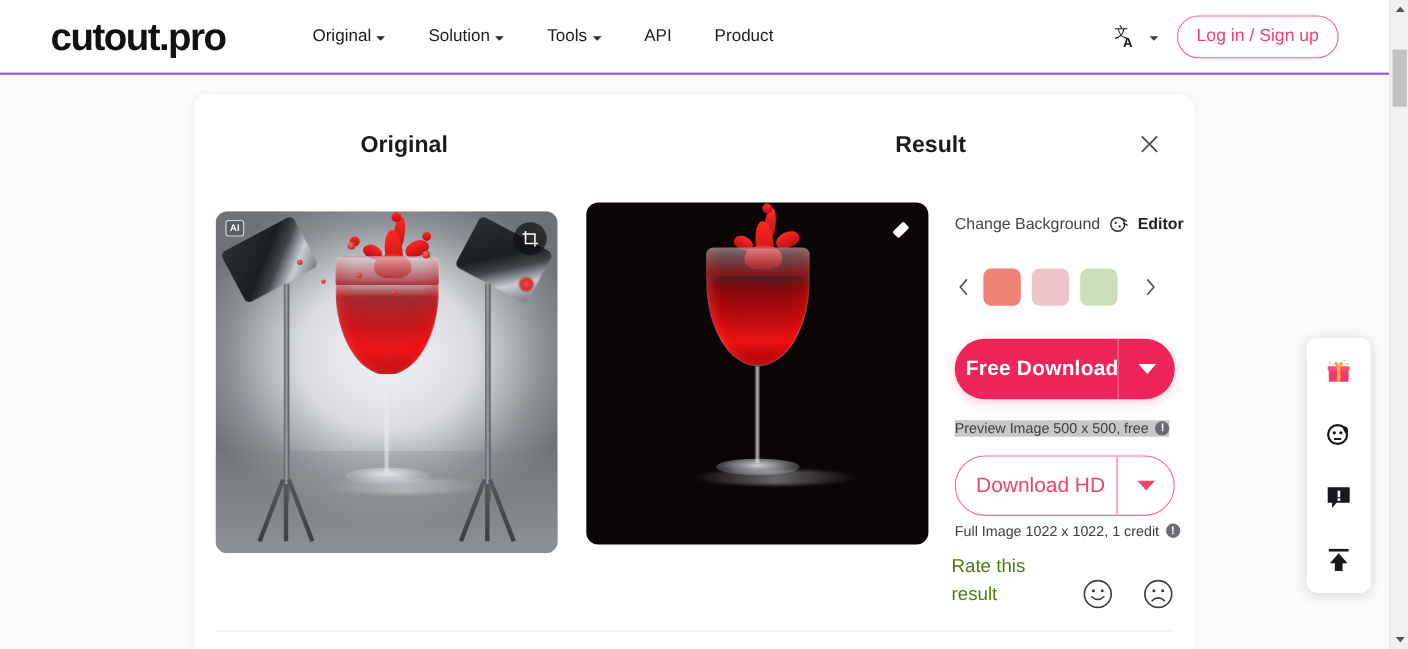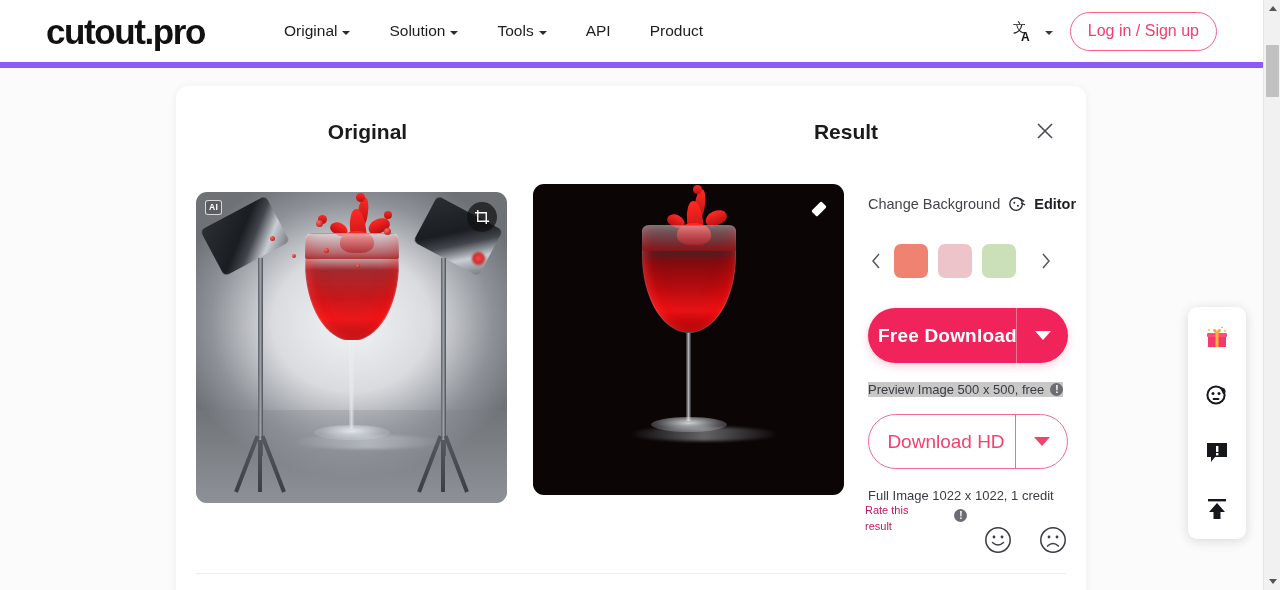--- a/index.html
+++ b/index.html
@@ -9,21 +9,21 @@
     background: #fbfbfb;
     font-family: "Liberation Sans", sans-serif;
     -webkit-font-smoothing: antialiased;
   }
 
   
   .header {
     position: absolute; top: 0; left: 0;
     width: 1263px; height: 68px;
     background: #ffffff;
-    border-bottom: 6px solid #8b5cf6;
+    border-bottom: 2px solid #8b5cf6;
     display: flex; align-items: center;
   }
   .logo {
     margin-left: 46px;
     font-size: 35px;
     font-weight: 700;
     letter-spacing: -1.4px;
     color: #111111;
     line-height: 1;
   }
@@ -264,21 +264,21 @@
     border-top: 9px solid #ffffff;
   }
 
   .hint {
     position: absolute; left: 692px;
     font-size: 13px; color: #3a3c41;
     display: flex; align-items: center; gap: 6px;
   }
   .hint.selected { background: #c8c8c8; }
   .hint-free { top: 296px; }
-  .hint-hd   { top: 402px; flex-direction: column; }
+  .hint-hd   { top: 389px; }
   .info-dot {
     width: 13px; height: 13px; border-radius: 50%;
     background: #6b6d72; color: #fff;
     font-size: 10px; font-weight: 700;
     display: flex; align-items: center; justify-content: center;
     line-height: 1;
   }
 
   .btn-outline {
     position: absolute; left: 692px; top: 328px;
@@ -327,21 +327,21 @@
   .promo-icon .sq {
     position: absolute; left: 6px; top: 0; width: 20px; height: 26px;
     background: linear-gradient(145deg,#ff3d6e,#f5255f);
     border-radius: 6px;
     display: flex; align-items: center; justify-content: center;
   }
   .promo-text { font-size: 18px; color: #f4232f; white-space: nowrap; }
 
   .rate-label {
     position: absolute; left: 689px; top: 417px;
-    font-size: 11px; color: #be185d; line-height: 1.45;
+    font-size: 17px; color: #4d7c0f; line-height: 1.45;
     width: 70px;
   }
   .face {
     position: absolute; top: 440px;
     width: 28px; height: 28px;
     cursor: pointer;
   }
   .face-happy { left: 808px; }
   .face-sad   { left: 863px; }
 

